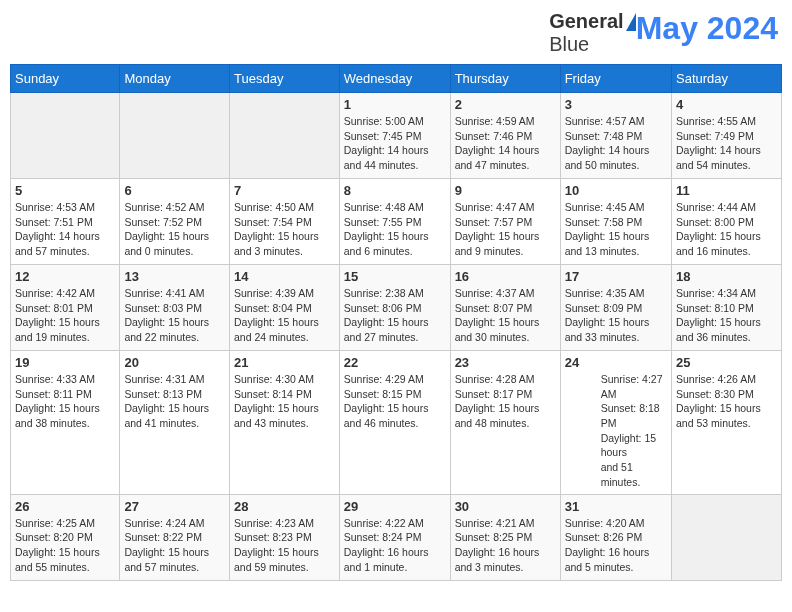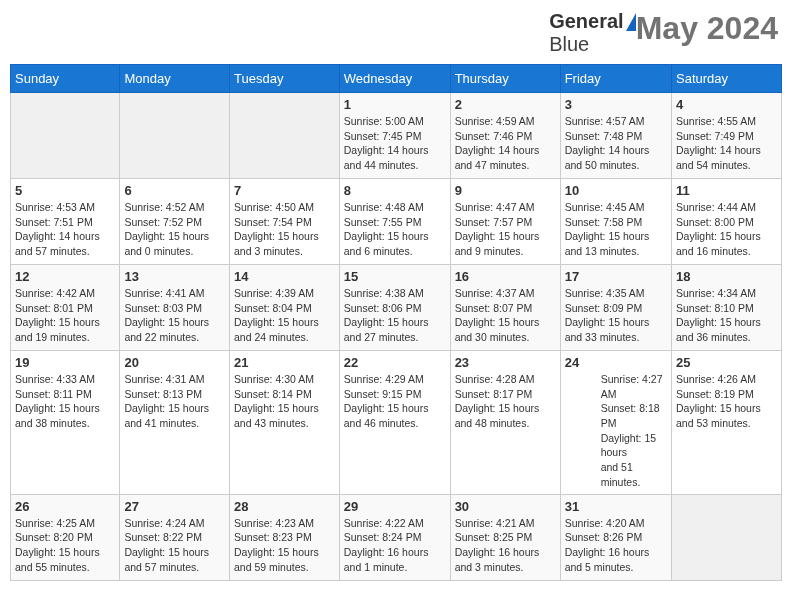--- a/index.html
+++ b/index.html
@@ -46,21 +46,21 @@
       margin-left: 2px;
       vertical-align: bottom;
       margin-bottom: 2px;
     }
     .title-block {
       text-align: right;
     }
     .month-year {
       font-size: 32px;
       font-weight: bold;
-      color: #737373;
+      color: #3b82f6;
     }
     .location {
       font-size: 16px;
       color: #555;
     }
     table {
       width: 100%;
       border-collapse: collapse;
       font-size: 11px;
     }
@@ -233,21 +233,21 @@
         </td>
         <td>
           <span class="day-number">14</span>
           <div class="day-info" style="white-space: pre-line;">Sunrise: 4:39 AM
 Sunset: 8:04 PM
 Daylight: 15 hours
 and 24 minutes.</div>
         </td>
         <td>
           <span class="day-number">15</span>
-          <div class="day-info" style="white-space: pre-line;">Sunrise: 4:38 AM
+          <div class="day-info" style="white-space: pre-line;">Sunrise: 2:38 AM
 Sunset: 8:06 PM
 Daylight: 15 hours
 and 27 minutes.</div>
         </td>
         <td>
           <span class="day-number">16</span>
           <div class="day-info" style="white-space: pre-line;">Sunrise: 4:37 AM
 Sunset: 8:07 PM
 Daylight: 15 hours
 and 30 minutes.</div>
@@ -285,42 +285,42 @@
         <td>
           <span class="day-number">21</span>
           <div class="day-info" style="white-space: pre-line;">Sunrise: 4:30 AM
 Sunset: 8:14 PM
 Daylight: 15 hours
 and 43 minutes.</div>
         </td>
         <td>
           <span class="day-number">22</span>
           <div class="day-info" style="white-space: pre-line;">Sunrise: 4:29 AM
-Sunset: 9:15 PM
+Sunset: 8:15 PM
 Daylight: 15 hours
 and 46 minutes.</div>
         </td>
         <td>
           <span class="day-number">23</span>
           <div class="day-info" style="white-space: pre-line;">Sunrise: 4:28 AM
 Sunset: 8:17 PM
 Daylight: 15 hours
 and 48 minutes.</div>
         </td>
         <td>
           <span class="day-number">24</span>
           <div class="day-info" style="white-space: pre-line; margin-left: 36px;">Sunrise: 4:27 AM
 Sunset: 8:18 PM
 Daylight: 15 hours
 and 51 minutes.</div>
         </td>
         <td>
           <span class="day-number">25</span>
           <div class="day-info" style="white-space: pre-line;">Sunrise: 4:26 AM
-Sunset: 8:19 PM
+Sunset: 8:30 PM
 Daylight: 15 hours
 and 53 minutes.</div>
         </td>
       </tr>
       <tr>
         <td>
           <span class="day-number">26</span>
           <div class="day-info" style="white-space: pre-line;">Sunrise: 4:25 AM
 Sunset: 8:20 PM
 Daylight: 15 hours

